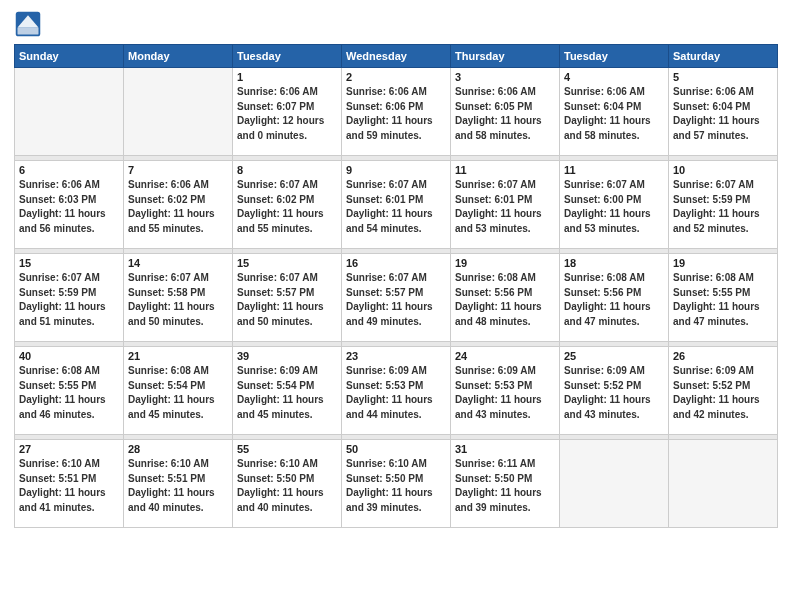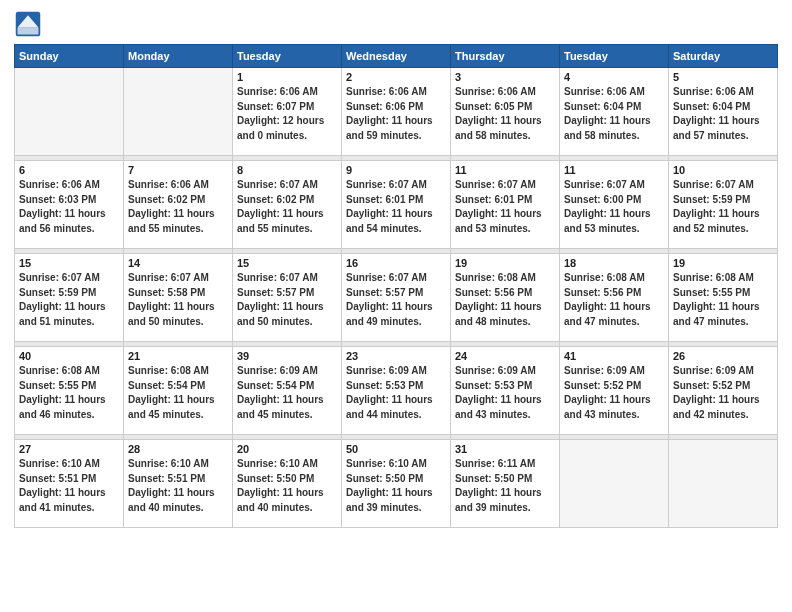--- a/index.html
+++ b/index.html
@@ -341,21 +341,21 @@
 and 44 minutes.</div>
           </td>
           <td>
             <span class="day-number">24</span>
             <div class="day-info" style="white-space: pre-line;">Sunrise: 6:09 AM
 Sunset: 5:53 PM
 Daylight: 11 hours
 and 43 minutes.</div>
           </td>
           <td>
-            <span class="day-number">41</span>
+            <span class="day-number">25</span>
             <div class="day-info" style="white-space: pre-line;">Sunrise: 6:09 AM
 Sunset: 5:52 PM
 Daylight: 11 hours
 and 43 minutes.</div>
           </td>
           <td>
             <span class="day-number">26</span>
             <div class="day-info" style="white-space: pre-line;">Sunrise: 6:09 AM
 Sunset: 5:52 PM
 Daylight: 11 hours
@@ -380,21 +380,21 @@
 and 41 minutes.</div>
           </td>
           <td>
             <span class="day-number">28</span>
             <div class="day-info" style="white-space: pre-line;">Sunrise: 6:10 AM
 Sunset: 5:51 PM
 Daylight: 11 hours
 and 40 minutes.</div>
           </td>
           <td>
-            <span class="day-number">20</span>
+            <span class="day-number">55</span>
             <div class="day-info" style="white-space: pre-line;">Sunrise: 6:10 AM
 Sunset: 5:50 PM
 Daylight: 11 hours
 and 40 minutes.</div>
           </td>
           <td>
             <span class="day-number">50</span>
             <div class="day-info" style="white-space: pre-line;">Sunrise: 6:10 AM
 Sunset: 5:50 PM
 Daylight: 11 hours

